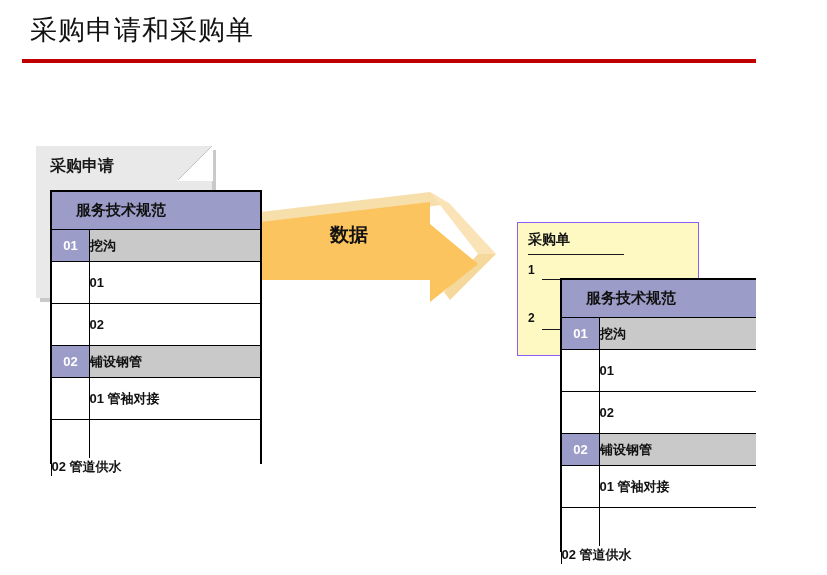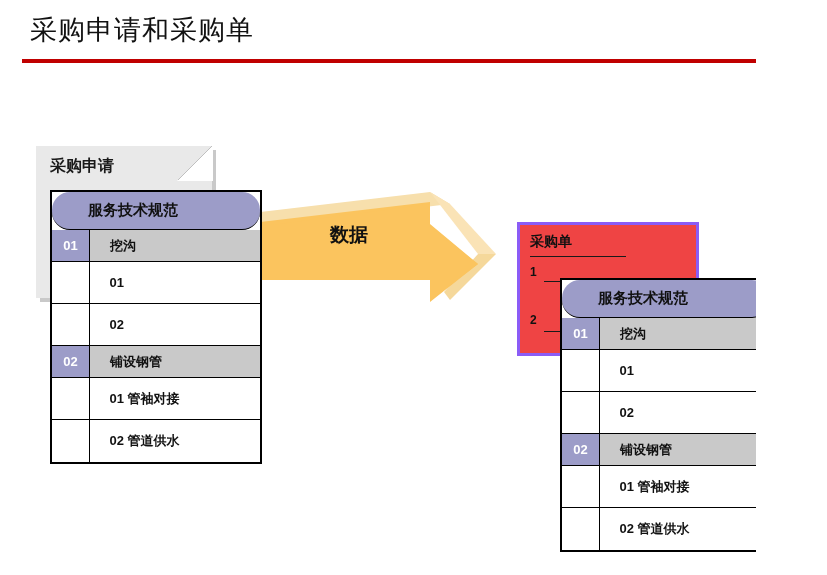--- a/index.html
+++ b/index.html
@@ -90,22 +90,22 @@
     height: 0;
     border-top: 1px solid #333333;
   }
 
   
   .doc-yellow {
     left: 517px;
     top: 186px;
     width: 182px;
     height: 134px;
-    background: #ef4444;
-    border: 3px solid #8b5cf6;
+    background: #fef9c3;
+    border: 1px solid #8b5cf6;
   }
   .doc-title-yellow {
     position: absolute;
     left: 10px;
     top: 8px;
     font-size: 14px;
     font-weight: bold;
     color: #111111;
     white-space: nowrap;
   }
@@ -127,35 +127,35 @@
     border: 2px solid #000000;
     background: #ffffff;
     box-sizing: border-box;
   }
   .spec-header {
     height: 38px;
     background: #9C9CC8;
     border-bottom: 1.5px solid #000000;
     display: flex;
     align-items: center;
-    padding-left: 36px;
+    padding-left: 24px;
     box-sizing: border-box;
     font-size: 15px;
     font-weight: bold;
     color: #111111;
-    border-radius: 18px;
   }
   .spec-row {
     display: flex;
     border-bottom: 1px solid #000000;
     box-sizing: border-box;
     height: 42px;
   }
   .spec-row:last-child {
     border-bottom: none;
+    flex-direction: column;
   }
   .spec-col-num {
     width: 38px;
     flex: 0 0 38px;
     border-right: 1.5px solid #000000;
     box-sizing: border-box;
     display: flex;
     align-items: center;
     justify-content: center;
     font-size: 13px;
@@ -165,21 +165,21 @@
   .spec-col-num.filled {
     background: #9C9CC8;
   }
   .spec-col-num.empty {
     background: #ffffff;
   }
   .spec-col-text {
     flex: 1 1 auto;
     display: flex;
     align-items: center;
-    padding-left: 20px;
+    padding-left: 0;
     box-sizing: border-box;
     font-size: 13px;
     font-weight: bold;
     color: #111111;
   }
   .spec-row.group .spec-col-text {
     background: #C9C9C9;
   }
   .spec-row.group {
     height: 32px;

